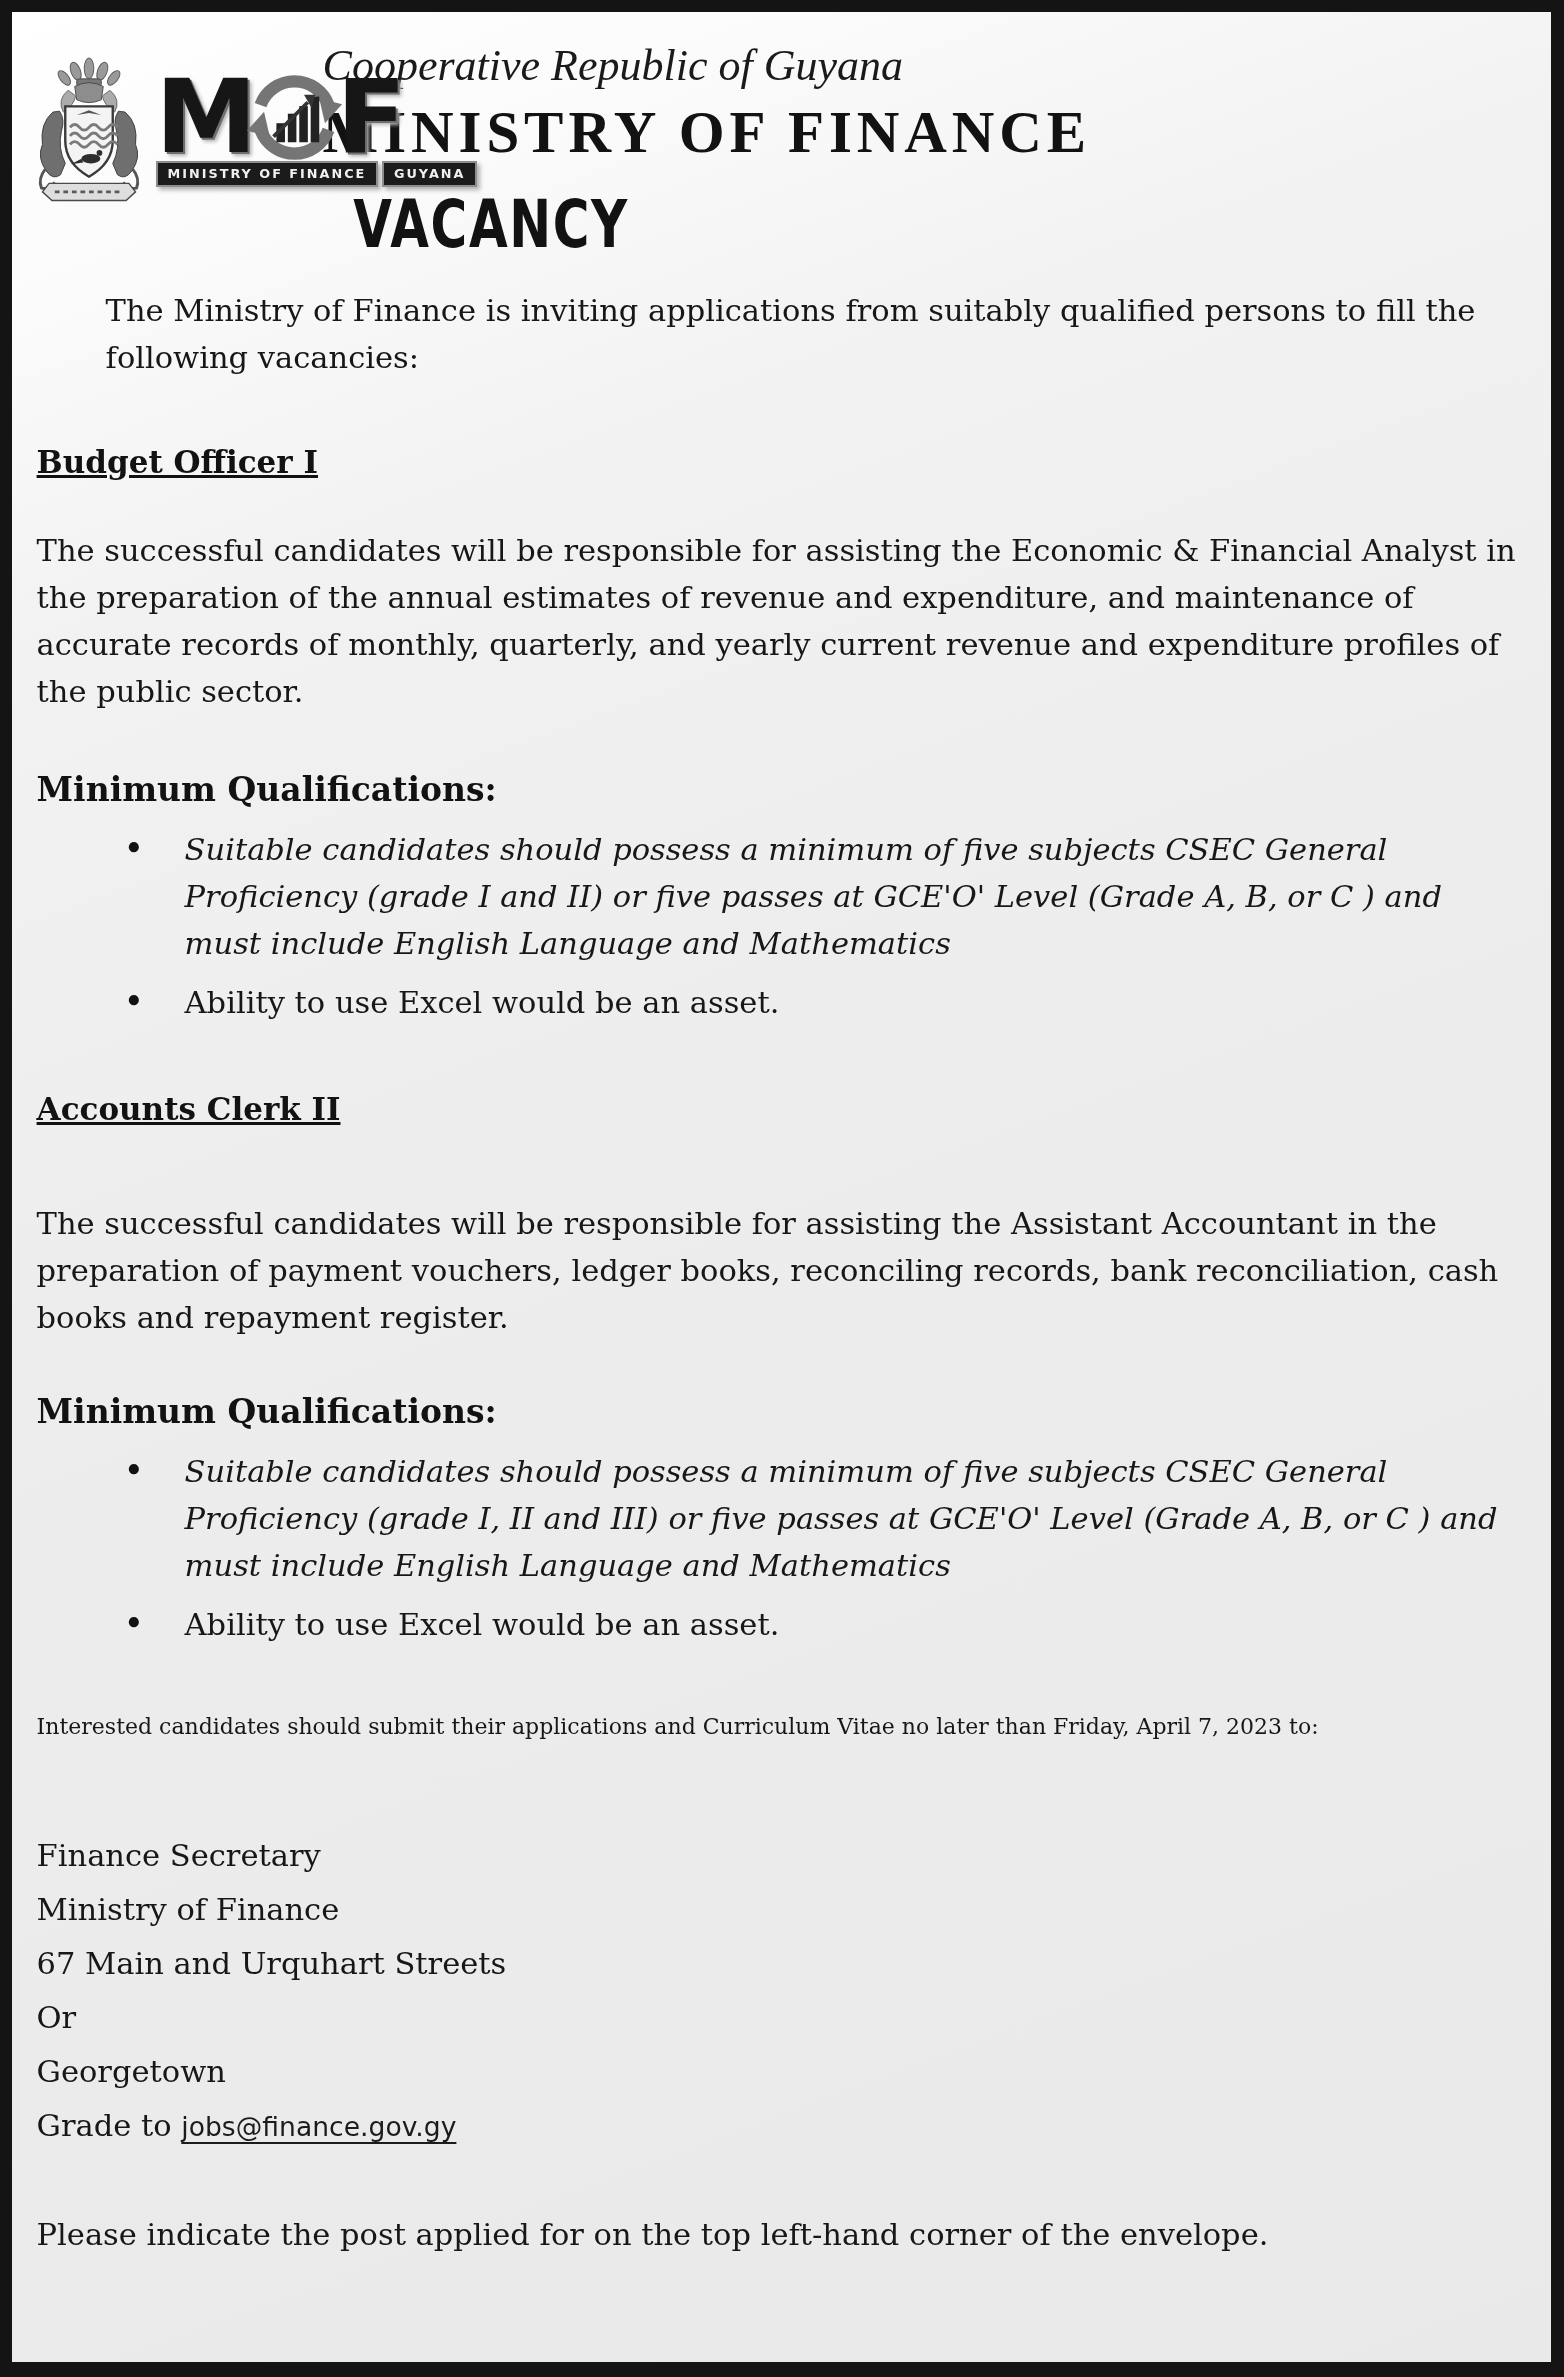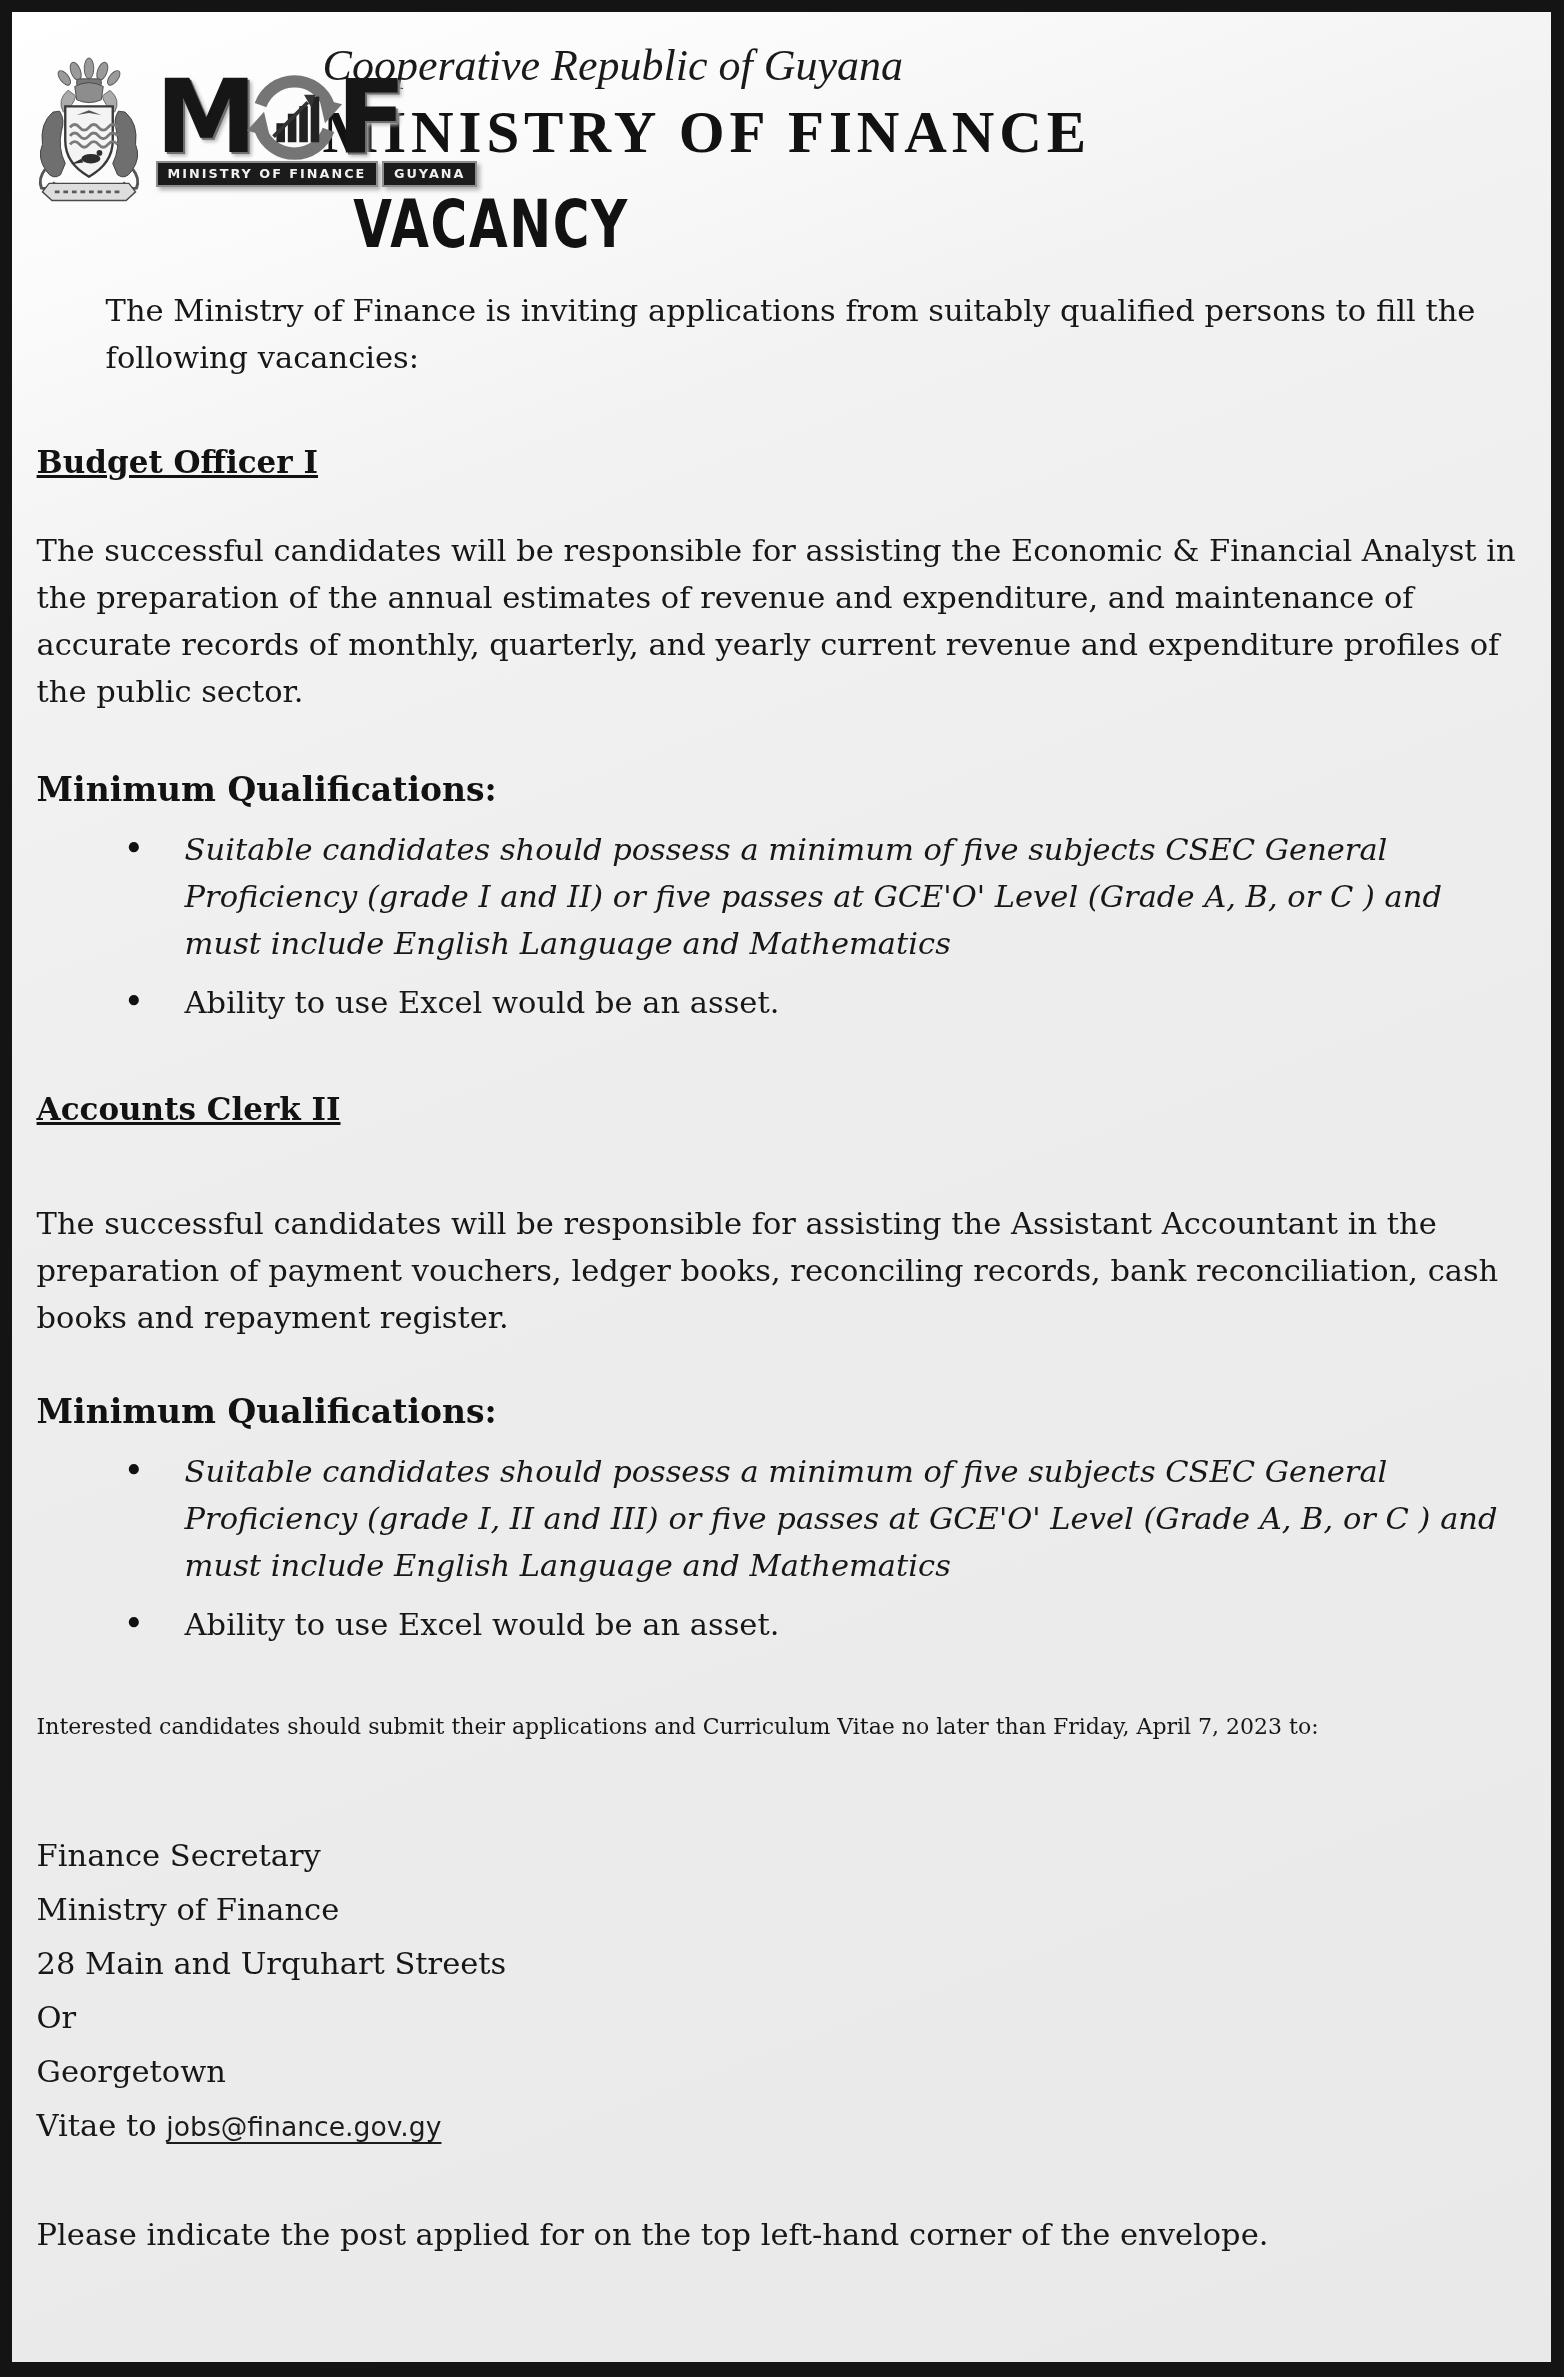--- a/index.html
+++ b/index.html
@@ -260,22 +260,22 @@
   <ul class="qual-list">
     <li>Suitable candidates should possess a minimum of five subjects CSEC General Proficiency (grade I, II and III) or five passes at GCE'O' Level (Grade A, B, or C ) and must include English Language and Mathematics</li>
     <li>Ability to use Excel would be an asset.</li>
   </ul>
 
   <p class="closing">Interested candidates should submit their applications and Curriculum Vitae no later than Friday, April 7, 2023 to:</p>
 
   <div class="address-block">
     <div>Finance Secretary</div>
     <div>Ministry of Finance</div>
-    <div>28 Main and Urquhart Streets</div>
+    <div>67 Main and Urquhart Streets</div>
     <div>Or</div>
     <div>Georgetown</div>
-    <div class="email-line"><span>Vitae to </span><a href="#" class="email-link">jobs@finance.gov.gy</a></div>
+    <div class="email-line"><span>Grade to </span><a href="#" class="email-link">jobs@finance.gov.gy</a></div>
   </div>
 
   <p class="note">Please indicate the post applied for on the top left-hand corner of the envelope.</p>
 
 </div>
 
 
 </body></html>

